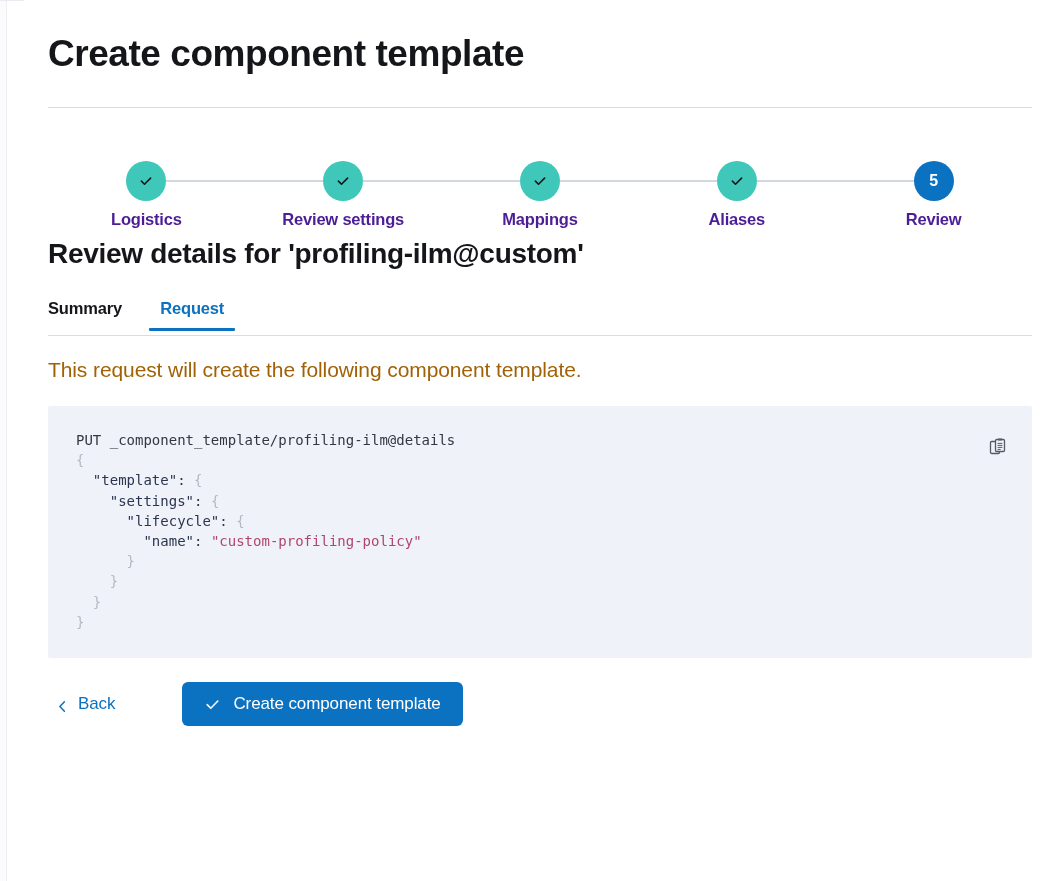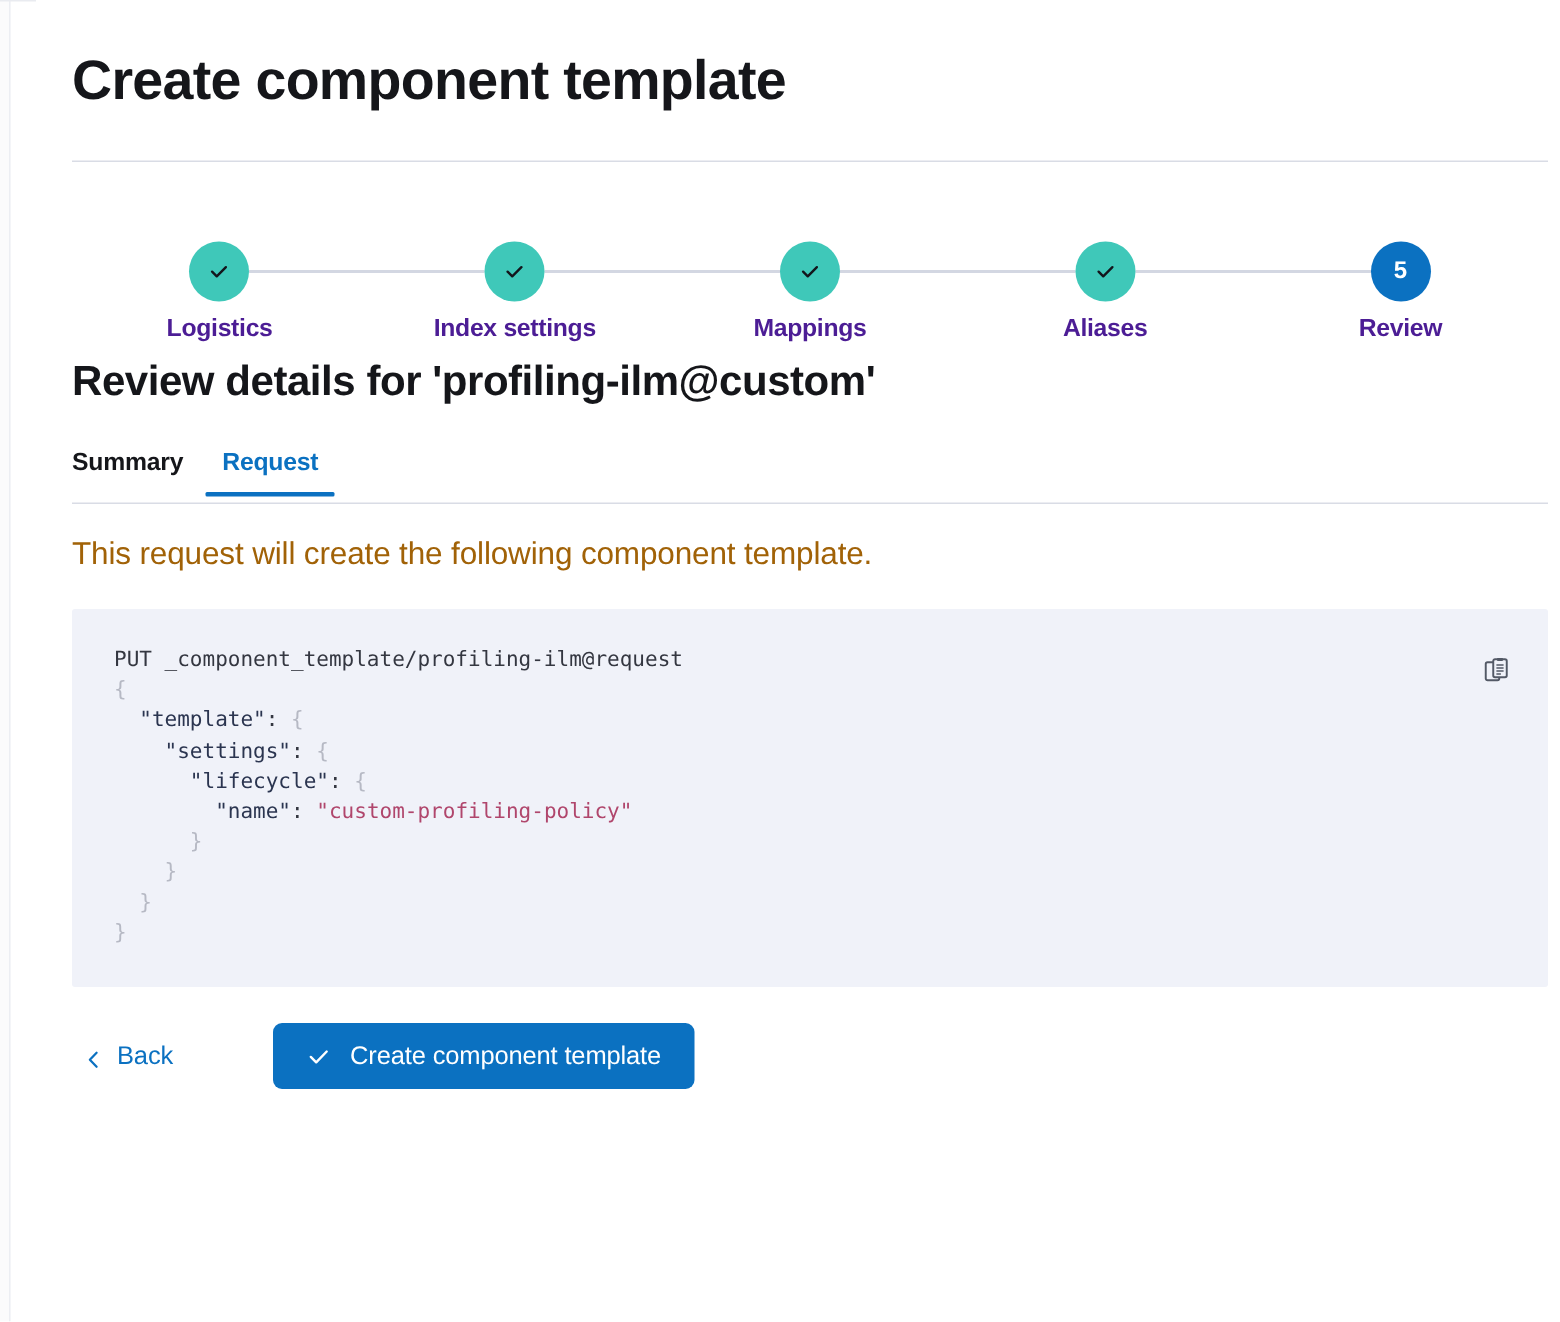--- a/index.html
+++ b/index.html
@@ -132,21 +132,21 @@
     color: #15161a;
   }
 
   
   .tabs {
     margin: 28px 0 0 24px;
     width: 984px;
     height: 37px;
     display: flex;
     align-items: flex-start;
-    gap: 4px;
+    gap: 16px;
     border-bottom: 1px solid #d9dce5;
     position: relative;
   }
   .tab {
     padding: 0 11px 12px 11px;
     font-size: 16.5px;
     font-weight: 700;
     letter-spacing: -0.15px;
     background: none;
     border: none;
@@ -283,21 +283,21 @@
           <div class="step-label">Logistics</div>
         </div>
         <div class="step">
           <div class="step-circle complete">
             <span class="check">
               <svg width="16" height="16" viewBox="0 0 16 16" fill="none" aria-hidden="true">
                 <path d="M3.4 8.1 L6.5 11.2 L12.6 5.1" stroke="#13161c" stroke-width="1.6" stroke-linecap="round" stroke-linejoin="round"></path>
               </svg>
             </span>
           </div>
-          <div class="step-label">Index settings</div>
+          <div class="step-label">Review settings</div>
         </div>
         <div class="step">
           <div class="step-circle complete">
             <span class="check">
               <svg width="16" height="16" viewBox="0 0 16 16" fill="none" aria-hidden="true">
                 <path d="M3.4 8.1 L6.5 11.2 L12.6 5.1" stroke="#13161c" stroke-width="1.6" stroke-linecap="round" stroke-linejoin="round"></path>
               </svg>
             </span>
           </div>
           <div class="step-label">Mappings</div>
@@ -340,21 +340,21 @@
       <svg width="20" height="20" viewBox="0 0 20 20" fill="none" aria-hidden="true">
         <rect x="2.5" y="4.5" width="9" height="12" rx="1.2" stroke="#535966" stroke-width="1.3" fill="#f0f2f9"></rect>
         <rect x="7.5" y="2.5" width="9" height="12" rx="1.2" stroke="#535966" stroke-width="1.3" fill="#f0f2f9"></rect>
         <rect x="10" y="1.6" width="4" height="2" rx="0.6" fill="#535966"></rect>
         <line x1="9.6" y1="6.4" x2="14.4" y2="6.4" stroke="#535966" stroke-width="1"></line>
         <line x1="9.6" y1="8.4" x2="14.4" y2="8.4" stroke="#535966" stroke-width="1"></line>
         <line x1="9.6" y1="10.4" x2="14.4" y2="10.4" stroke="#535966" stroke-width="1"></line>
         <line x1="9.6" y1="12.4" x2="12.6" y2="12.4" stroke="#535966" stroke-width="1"></line>
       </svg>
     </button>
-    <pre class="code" id="code-pre"><span class="tok-plain">PUT _component_template/profiling-ilm@request</span>
+    <pre class="code" id="code-pre"><span class="tok-plain">PUT _component_template/profiling-ilm@details</span>
 <span class="tok-punct">{</span>
   <span class="tok-key">"template"</span><span class="tok-colon">: </span><span class="tok-punct">{</span>
     <span class="tok-key">"settings"</span><span class="tok-colon">: </span><span class="tok-punct">{</span>
       <span class="tok-key">"lifecycle"</span><span class="tok-colon">: </span><span class="tok-punct">{</span>
         <span class="tok-key">"name"</span><span class="tok-colon">: </span><span class="tok-string">"custom-profiling-policy"</span>
       <span class="tok-punct">}</span>
     <span class="tok-punct">}</span>
   <span class="tok-punct">}</span>
 <span class="tok-punct">}</span></pre>
   </div>

